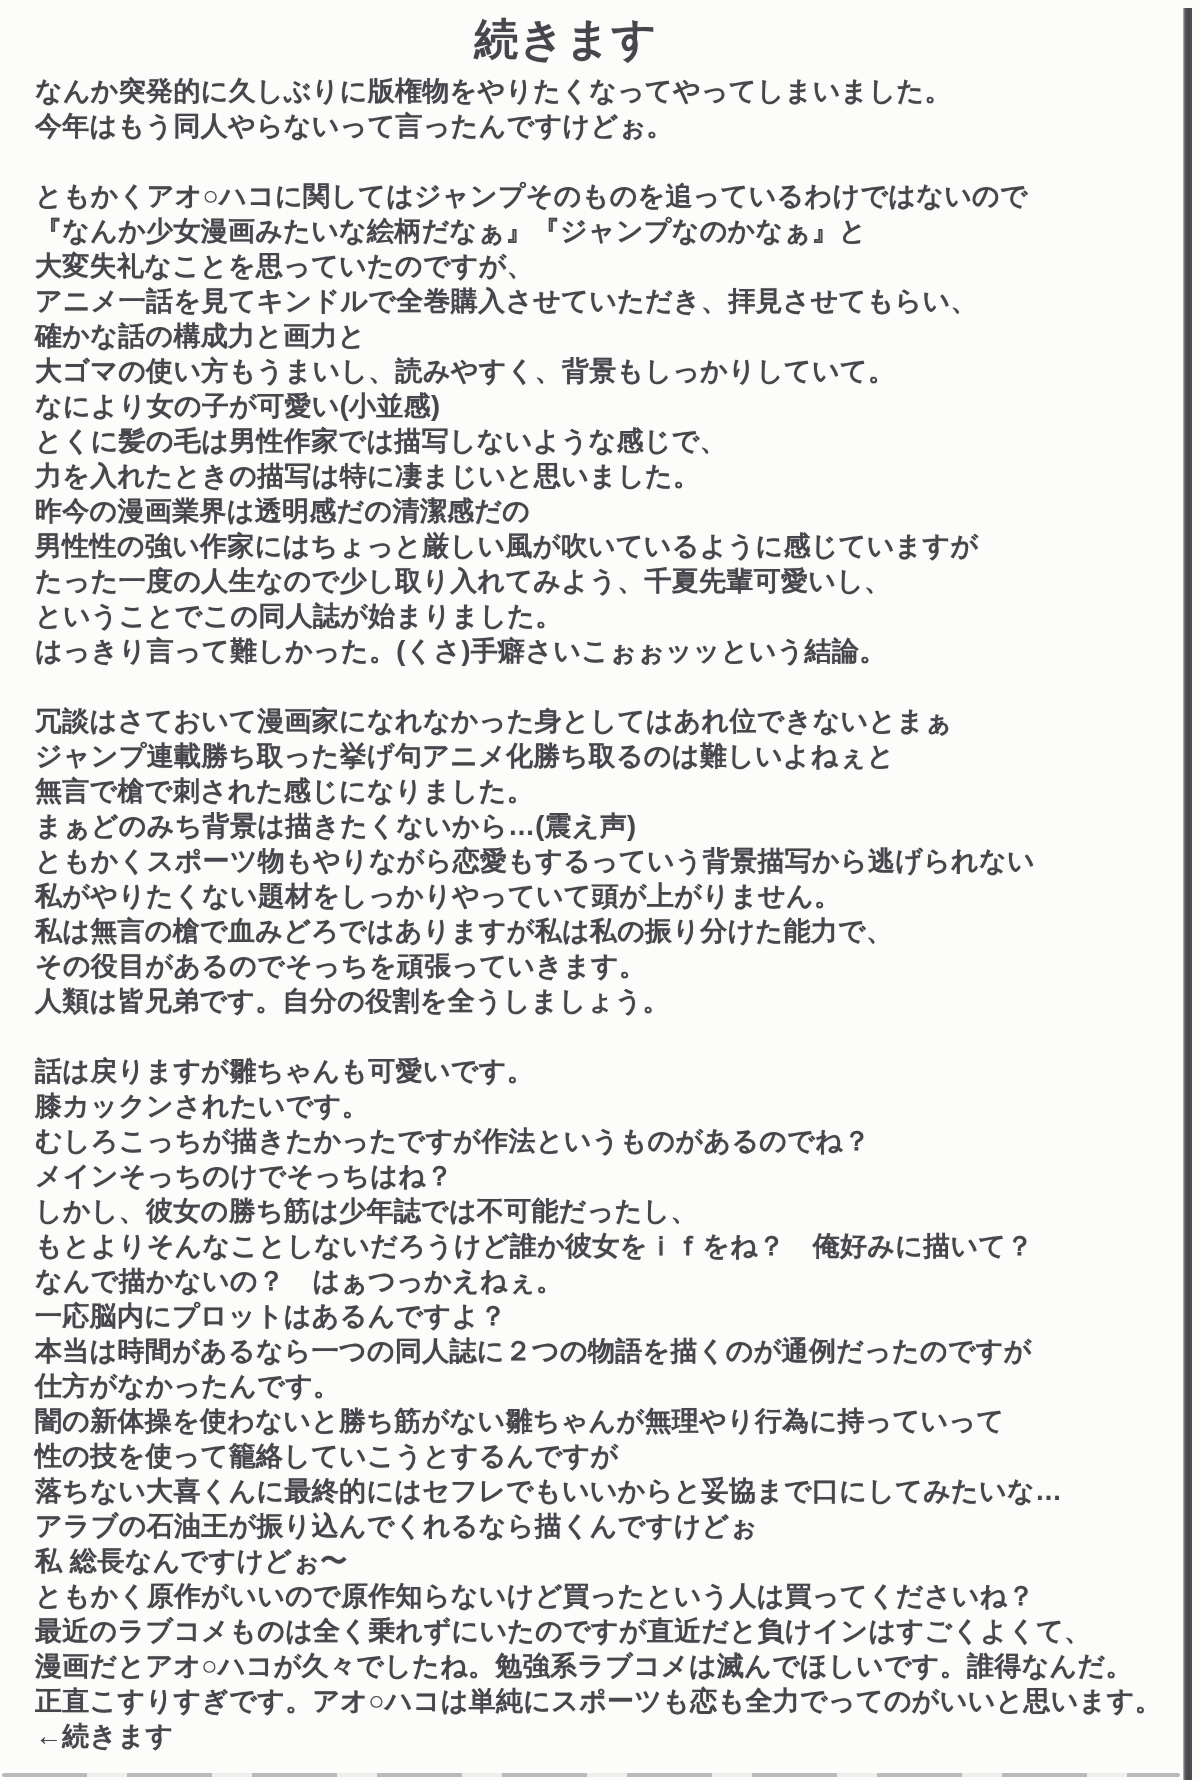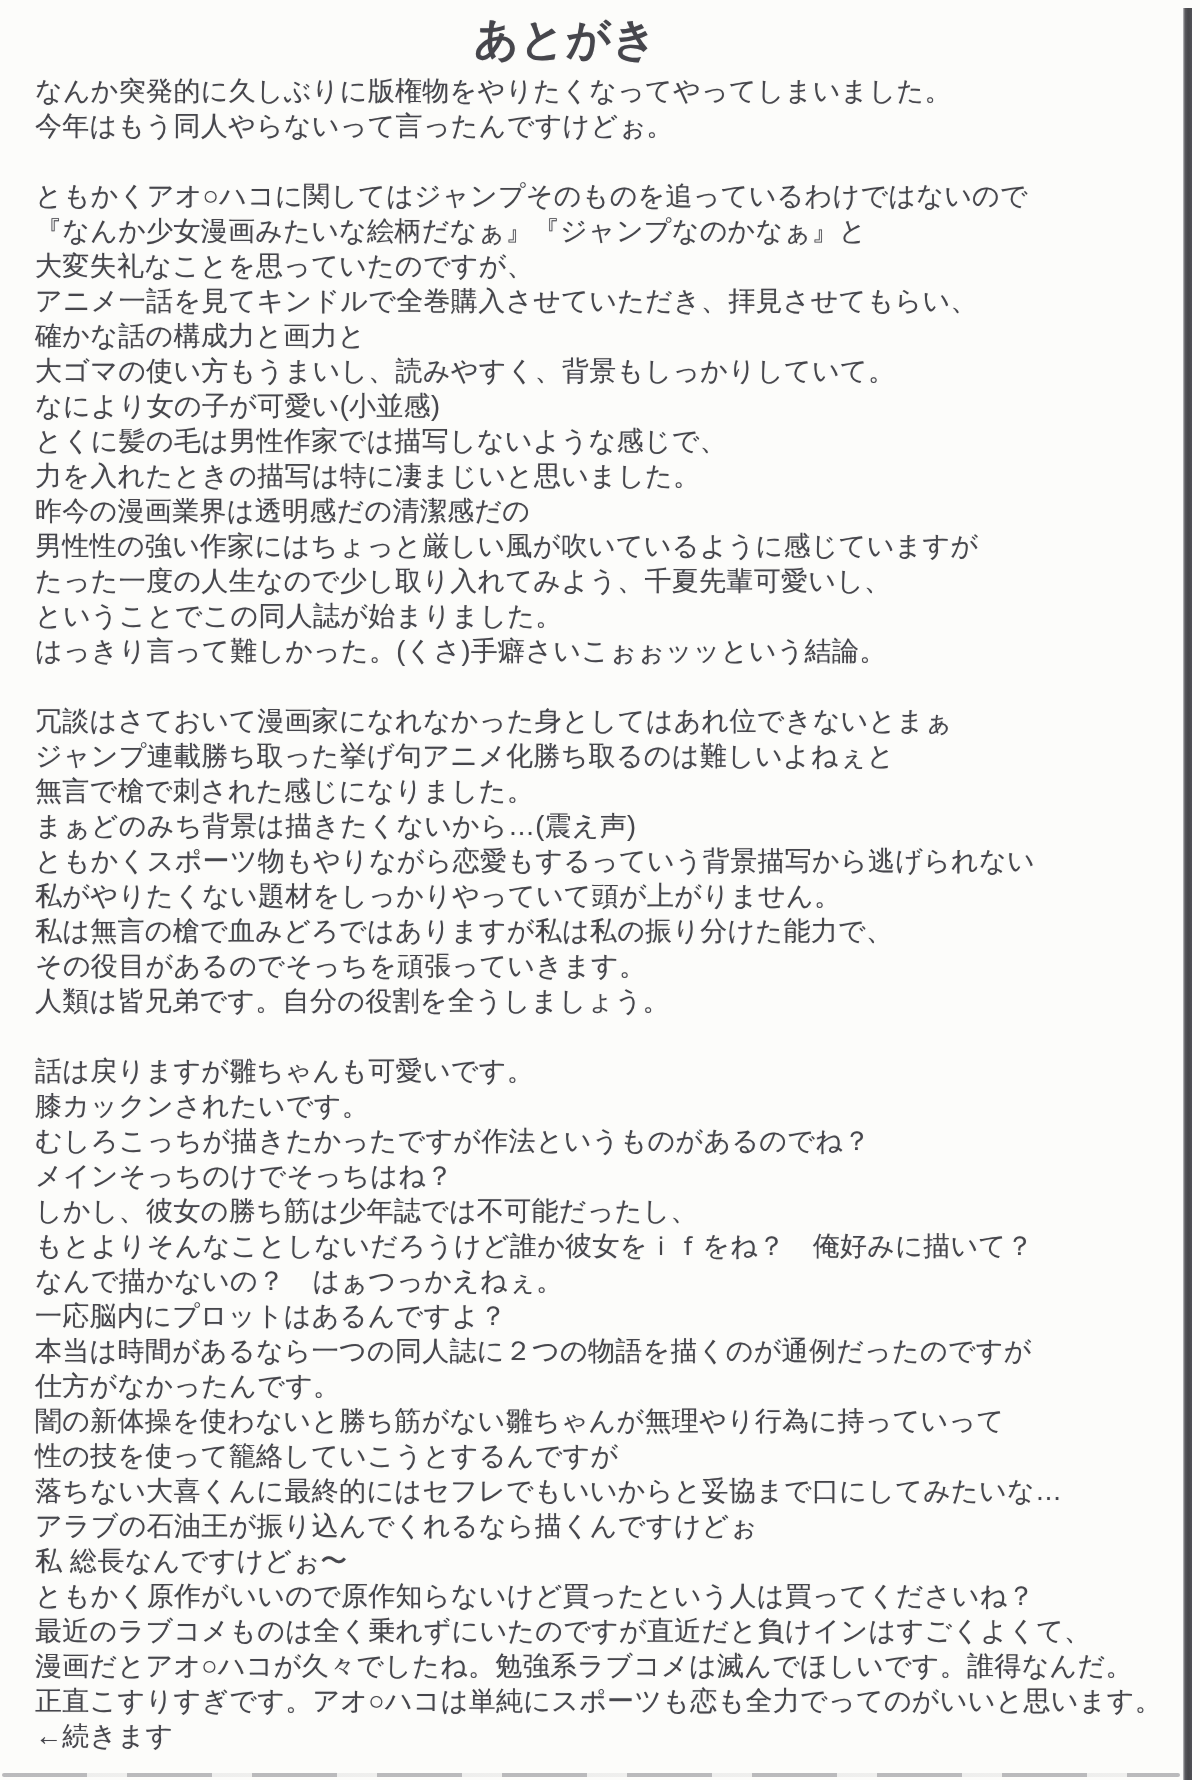--- a/index.html
+++ b/index.html
@@ -38,20 +38,21 @@
     width: 1140px;
     font-size: 27px;
     line-height: 35px;
     color: #46464c;
     letter-spacing: 0.3px;
     text-shadow: 0 0 1px rgba(70,70,76,0.30);
     white-space: pre;
   }
   .line {
     height: 35px;
+    font-weight: bold;
   }
   .gap {
     height: 35px;
   }
   
   .scan-edge-right {
     position: absolute;
     top: 8px;
     bottom: 0;
     left: 1183px;
@@ -70,20 +71,20 @@
       to right,
       rgba(120,120,126,0.50) 0px, rgba(120,120,126,0.50) 85px,
       rgba(120,120,126,0.10) 85px, rgba(120,120,126,0.10) 125px
     );
   }
 </style>
 </head>
 <body>
 
 <div class="page">
-  <div class="page-title">あとがき</div>
+  <div class="page-title">続きます</div>
 
   <div class="afterword-body"><div class="line">なんか突発的に久しぶりに版権物をやりたくなってやってしまいました。</div><div class="line">今年はもう同人やらないって言ったんですけどぉ。</div><div class="gap"></div><div class="line">ともかくアオ○ハコに関してはジャンプそのものを追っているわけではないので</div><div class="line">『なんか少女漫画みたいな絵柄だなぁ』『ジャンプなのかなぁ』と</div><div class="line">大変失礼なことを思っていたのですが、</div><div class="line">アニメ一話を見てキンドルで全巻購入させていただき、拝見させてもらい、</div><div class="line">確かな話の構成力と画力と</div><div class="line">大ゴマの使い方もうまいし、読みやすく、背景もしっかりしていて。</div><div class="line">なにより女の子が可愛い(小並感)</div><div class="line">とくに髪の毛は男性作家では描写しないような感じで、</div><div class="line">力を入れたときの描写は特に凄まじいと思いました。</div><div class="line">昨今の漫画業界は透明感だの清潔感だの</div><div class="line">男性性の強い作家にはちょっと厳しい風が吹いているように感じていますが</div><div class="line">たった一度の人生なので少し取り入れてみよう、千夏先輩可愛いし、</div><div class="line">ということでこの同人誌が始まりました。</div><div class="line">はっきり言って難しかった。(くさ)手癖さいこぉぉッッという結論。</div><div class="gap"></div><div class="line">冗談はさておいて漫画家になれなかった身としてはあれ位できないとまぁ</div><div class="line">ジャンプ連載勝ち取った挙げ句アニメ化勝ち取るのは難しいよねぇと</div><div class="line">無言で槍で刺された感じになりました。</div><div class="line">まぁどのみち背景は描きたくないから…(震え声)</div><div class="line">ともかくスポーツ物もやりながら恋愛もするっていう背景描写から逃げられない</div><div class="line">私がやりたくない題材をしっかりやっていて頭が上がりません。</div><div class="line">私は無言の槍で血みどろではありますが私は私の振り分けた能力で、</div><div class="line">その役目があるのでそっちを頑張っていきます。</div><div class="line">人類は皆兄弟です。自分の役割を全うしましょう。</div><div class="gap"></div><div class="line">話は戻りますが雛ちゃんも可愛いです。</div><div class="line">膝カックンされたいです。</div><div class="line">むしろこっちが描きたかったですが作法というものがあるのでね？</div><div class="line">メインそっちのけでそっちはね？</div><div class="line">しかし、彼女の勝ち筋は少年誌では不可能だったし、</div><div class="line">もとよりそんなことしないだろうけど誰か彼女をｉｆをね？　俺好みに描いて？</div><div class="line">なんで描かないの？　はぁつっかえねぇ。</div><div class="line">一応脳内にプロットはあるんですよ？</div><div class="line">本当は時間があるなら一つの同人誌に２つの物語を描くのが通例だったのですが</div><div class="line">仕方がなかったんです。</div><div class="line">闇の新体操を使わないと勝ち筋がない雛ちゃんが無理やり行為に持っていって</div><div class="line">性の技を使って籠絡していこうとするんですが</div><div class="line">落ちない大喜くんに最終的にはセフレでもいいからと妥協まで口にしてみたいな…</div><div class="line">アラブの石油王が振り込んでくれるなら描くんですけどぉ</div><div class="line">私 総長なんですけどぉ〜</div><div class="line">ともかく原作がいいので原作知らないけど買ったという人は買ってくださいね？</div><div class="line">最近のラブコメものは全く乗れずにいたのですが直近だと負けインはすごくよくて、</div><div class="line">漫画だとアオ○ハコが久々でしたね。勉強系ラブコメは滅んでほしいです。誰得なんだ。</div><div class="line">正直こすりすぎです。アオ○ハコは単純にスポーツも恋も全力でってのがいいと思います。</div><div class="line">←続きます</div></div>
 
   <div class="scan-edge-right"></div>
 
   <div class="scan-edge-bottom"></div>
 </div>
 
 </body></html>

